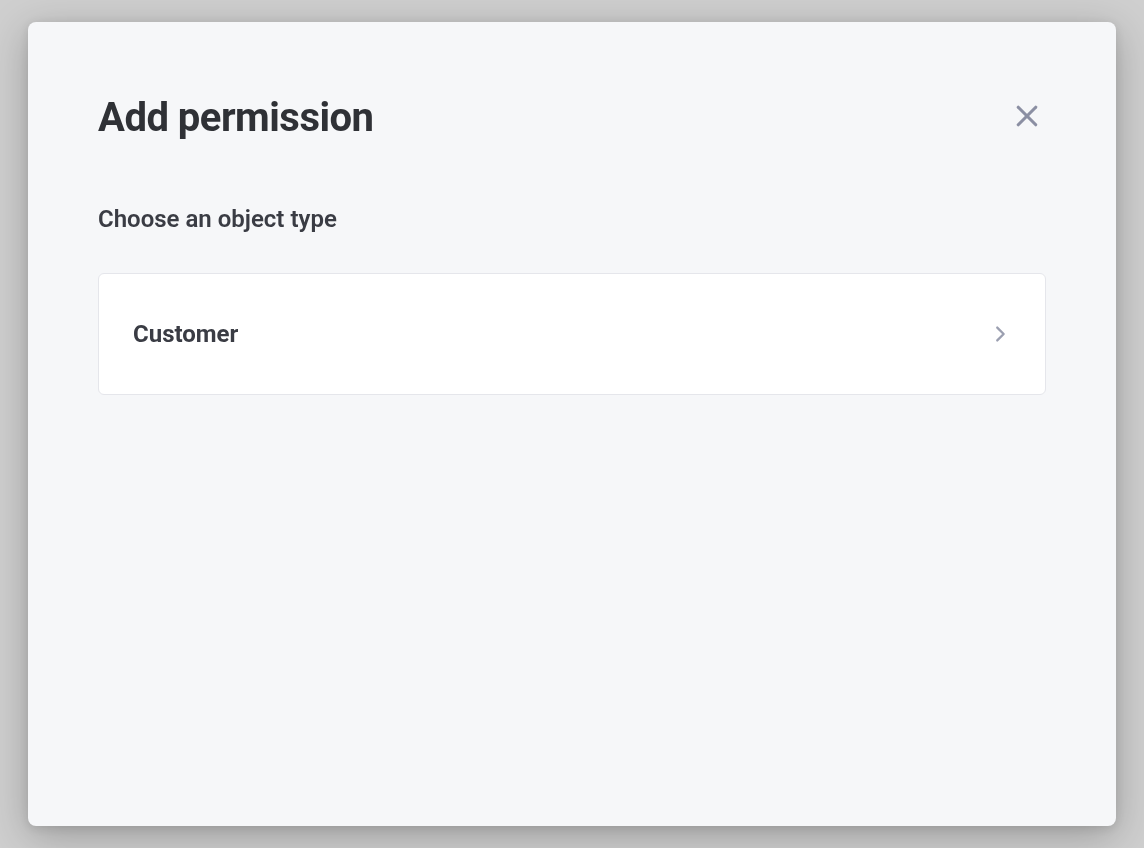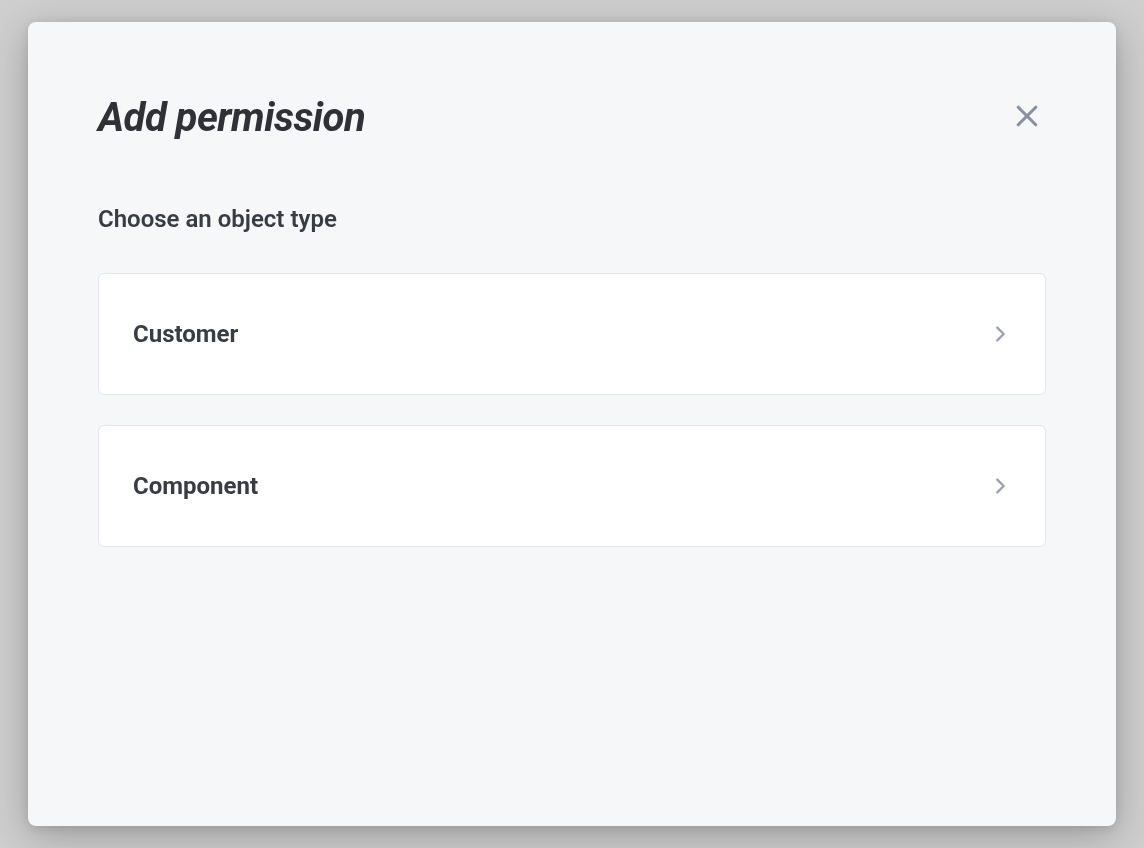--- a/index.html
+++ b/index.html
@@ -30,21 +30,20 @@
       display: flex;
       justify-content: space-between;
       align-items: center;
       margin-bottom: 64px;
     }
     .modal-title {
       font-size: 40px;
       font-weight: 700;
       color: #2f3136;
       letter-spacing: -0.5px;
-      font-style: italic;
     }
     .close-btn {
       background: none;
       border: none;
       cursor: pointer;
       padding: 4px;
       color: #8b8fa3;
       display: flex;
       align-items: center;
       justify-content: center;
@@ -113,23 +112,15 @@
     <div class="option-card">
       <span class="option-label">Customer</span>
       <span class="chevron">
         <svg viewBox="0 0 24 24" fill="none" stroke="currentColor" stroke-width="2.5" stroke-linecap="round" stroke-linejoin="round">
           <polyline points="9 5 16 12 9 19"></polyline>
         </svg>
       </span>
     </div>
 
 
-    <div class="option-card">
-      <span class="option-label">Component</span>
-      <span class="chevron">
-        <svg viewBox="0 0 24 24" fill="none" stroke="currentColor" stroke-width="2.5" stroke-linecap="round" stroke-linejoin="round">
-          <polyline points="9 5 16 12 9 19"></polyline>
-        </svg>
-      </span>
-    </div>
 
   </div>
 </div>
 
 </body></html>

